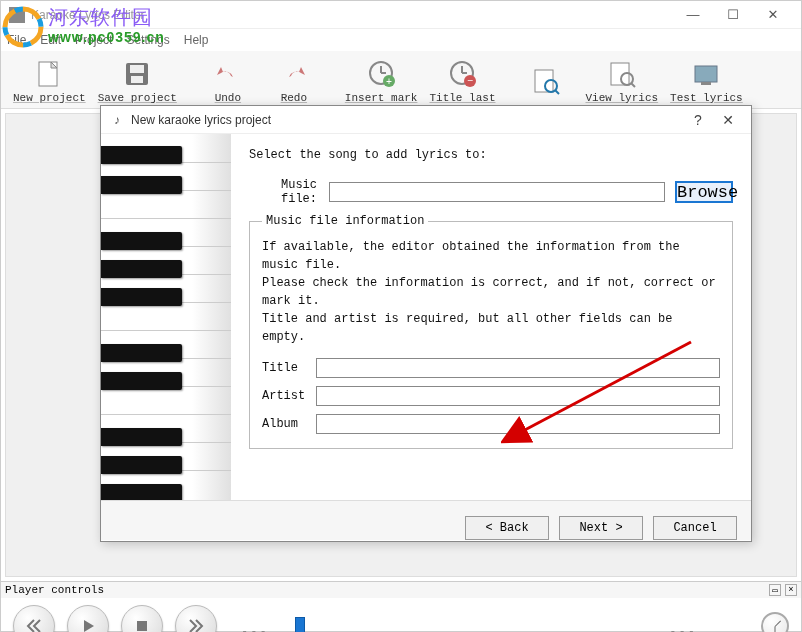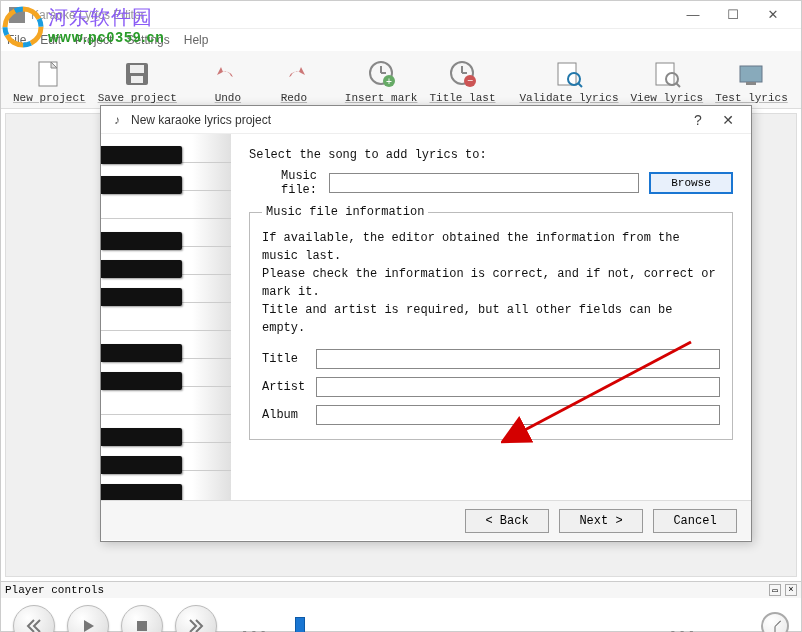--- a/index.html
+++ b/index.html
@@ -44,33 +44,33 @@
 .dialog .dlg-title .dtxt { flex: 1; font-size: 12px; color: #333; }
 .dialog .dlg-title .dbtn { width: 30px; text-align: center; color: #444; font-size: 14px; }
 .dialog .dlg-body { display: flex; height: 366px; }
 .dialog .piano { width: 130px; height: 100%; position: relative; overflow: hidden; background: #e8e8e8; }
 .piano img, .piano .keys { position: absolute; inset: 0; }
 .piano .keys { background: linear-gradient(to right, #fff 0%, #fff 70%, #e0e0e0 100%); }
 .piano .blackkey { position: absolute; left: 0; width: 62%; height: 18px; background: #111; border-radius: 0 2px 2px 0; box-shadow: 1px 1px 2px rgba(0,0,0,.4); }
 .piano .whiteline { position: absolute; left: 0; right: 0; height: 1px; background: #ccc; }
 
 .dialog .form { flex: 1; padding: 14px 18px; font-family: "Courier New", monospace; font-size: 12px; color: #111; }
-.form .section-label { margin-bottom: 7px; }
+.form .section-label { margin-bottom: 16px; }
 .form .row { display: flex; align-items: center; margin-bottom: 8px; }
 .form .row .rlabel { width: 80px; padding-left: 32px; }
 .form .row input[type=text] { flex: 1; height: 20px; border: 1px solid #888; background: #fff; padding: 0 4px; font-family: "Courier New", monospace; font-size: 12px; }
-.form .browse-btn { width: 84px; height: 22px; margin-left: 10px; background: #e8f0fb; border: 2px solid #1a76d2; font-family: "Courier New", monospace; font-size: 11px; cursor: default; }
+.form .browse-btn { width: 58px; height: 22px; margin-left: 10px; background: #e8f0fb; border: 2px solid #1a76d2; font-family: "Courier New", monospace; font-size: 17px; cursor: default; }
 .form fieldset { border: 1px solid #bbb; padding: 10px 12px 14px 12px; margin-top: 8px; }
 .form fieldset legend { padding: 0 4px; font-family: "Courier New", monospace; }
 .form .info-text { line-height: 1.5; margin-bottom: 12px; }
 .form .field-row { display: flex; align-items: center; margin-top: 8px; }
 .form .field-row .flabel { width: 54px; }
 .form .field-row input { flex: 1; height: 20px; border: 1px solid #888; padding: 0 4px; font-family: "Courier New", monospace; }
 
-.dialog .dlg-buttons { height: 40px; border-top: 1px solid #ddd; display: flex; align-items: center; justify-content: flex-end; padding: 0 14px; gap: 10px; background: #f6f6f6; }
+.dialog .dlg-buttons { height: 40px; border-top: 1px solid #ddd; display: flex; align-items: flex-end; justify-content: flex-end; padding: 0 14px; gap: 10px; background: #f6f6f6; }
 .dialog .dlg-buttons button { width: 84px; height: 24px; border: 1px solid #999; background: #f0f0f0; font-family: "Courier New", monospace; font-size: 12px; }
 
 
 .arrow { position: absolute; left: 400px; top: 226px; pointer-events: none; }
 
 
 .logo-overlay { position: absolute; left: 2px; top: 4px; font-family: "SimHei", sans-serif; pointer-events: none; }
 .logo-overlay .cn { font-size: 20px; font-weight: normal; color: #8b5cf6; letter-spacing: 1px; }
 .logo-overlay .url { font-size: 14px; color: #2a9c2a; font-weight: bold; letter-spacing: 1px; margin-top: -2px; margin-left: 46px; }
 .logo-overlay .badge { position: absolute; left: 0; top: 2px; width: 42px; height: 42px; }
@@ -160,21 +160,20 @@
     </div>
     <div class="sep"></div>
     <div class="tool-btn">
       <div class="ticon">
           <svg width="30" height="30">
             <rect x="4" y="4" width="18" height="22" fill="#fff" stroke="#888"></rect>
             <circle cx="20" cy="20" r="6" fill="none" stroke="#27a" stroke-width="2"></circle>
             <line x1="24" y1="24" x2="28" y2="28" stroke="#27a" stroke-width="2"></line>
           </svg>
         </div>
-      <span class="lbl">Validate lyrics</span>
     </div>
     <div class="tool-btn">
       <div class="ticon">
           <svg width="30" height="30">
             <rect x="4" y="4" width="18" height="22" fill="#fff" stroke="#888"></rect>
             <circle cx="20" cy="20" r="6" fill="none" stroke="#888" stroke-width="2"></circle>
             <line x1="24" y1="24" x2="28" y2="28" stroke="#888" stroke-width="2"></line>
           </svg>
         </div>
       <span class="lbl">View lyrics</span>
@@ -266,21 +265,21 @@
     <div class="form">
       <div class="section-label">Select the song to add lyrics to:</div>
       <div class="row">
         <span class="rlabel">Music file:</span>
         <input type="text" value="" style="">
         <button class="browse-btn">Browse</button>
       </div>
       <fieldset>
         <legend>Music file information</legend>
         <div class="info-text">
-          <div>If available, the editor obtained the information from the music last.</div>
+          <div>If available, the editor obtained the information from the music file.</div>
           <div>Please check the information is correct, and if not, correct or mark it.</div>
           <div>Title and artist is required, but all other fields can be empty.</div>
         </div>
         <div class="field-row">
           <span class="flabel">Title</span>
           <input type="text" value="" style="">
         </div>
         <div class="field-row">
           <span class="flabel">Artist</span>
           <input type="text" value="" style="">

